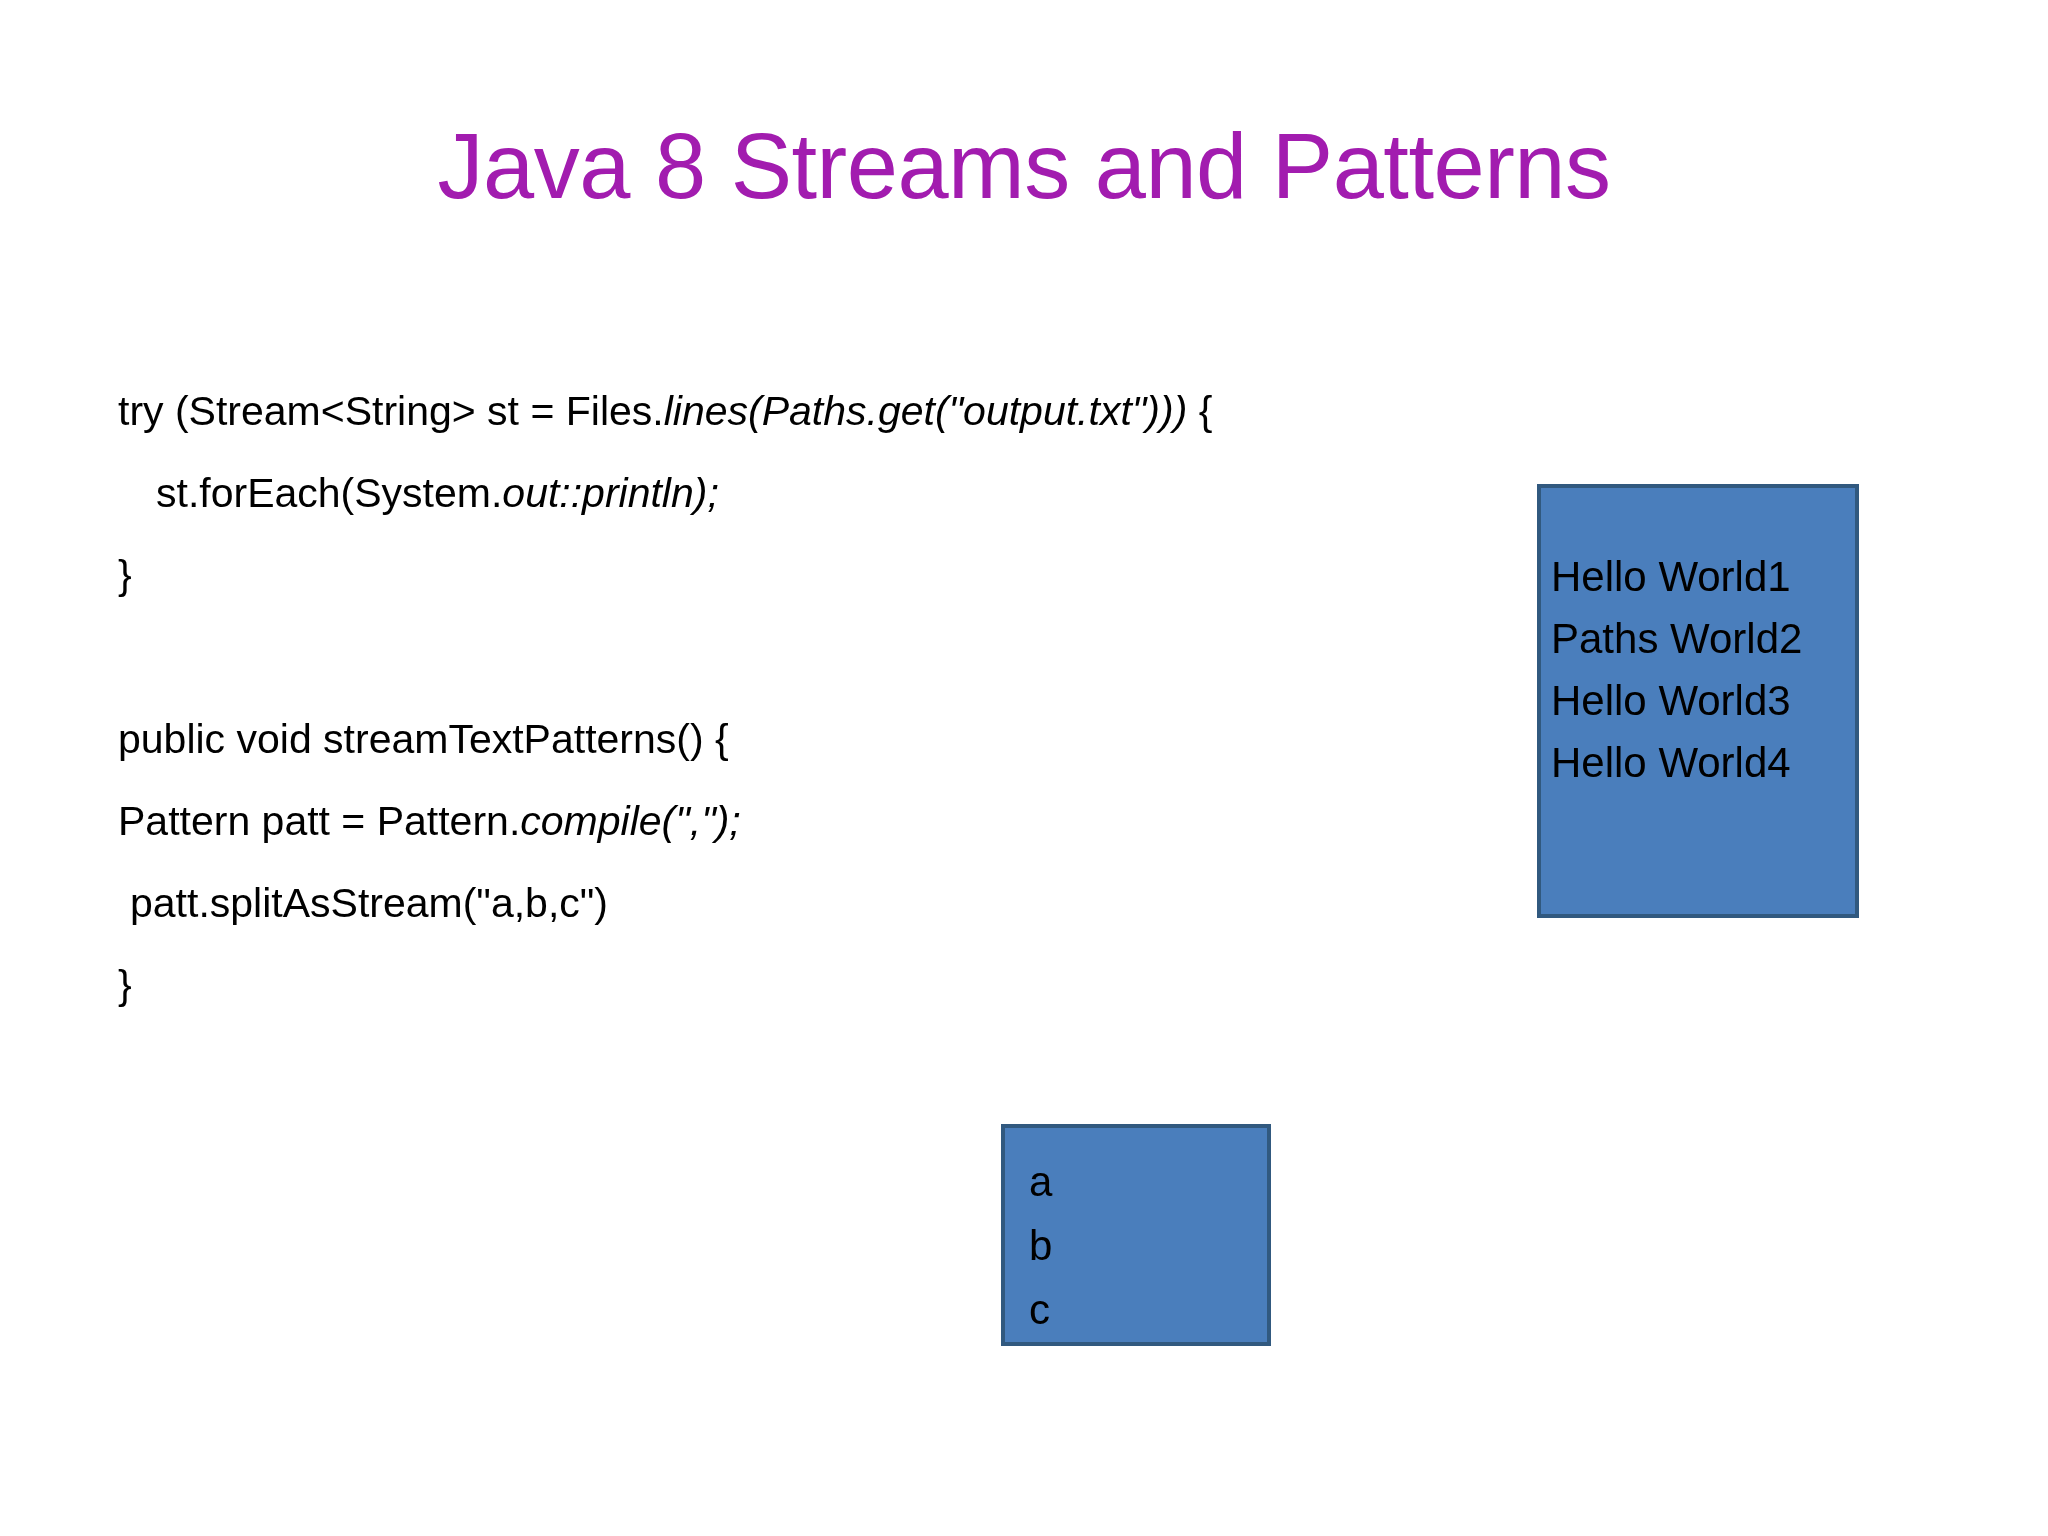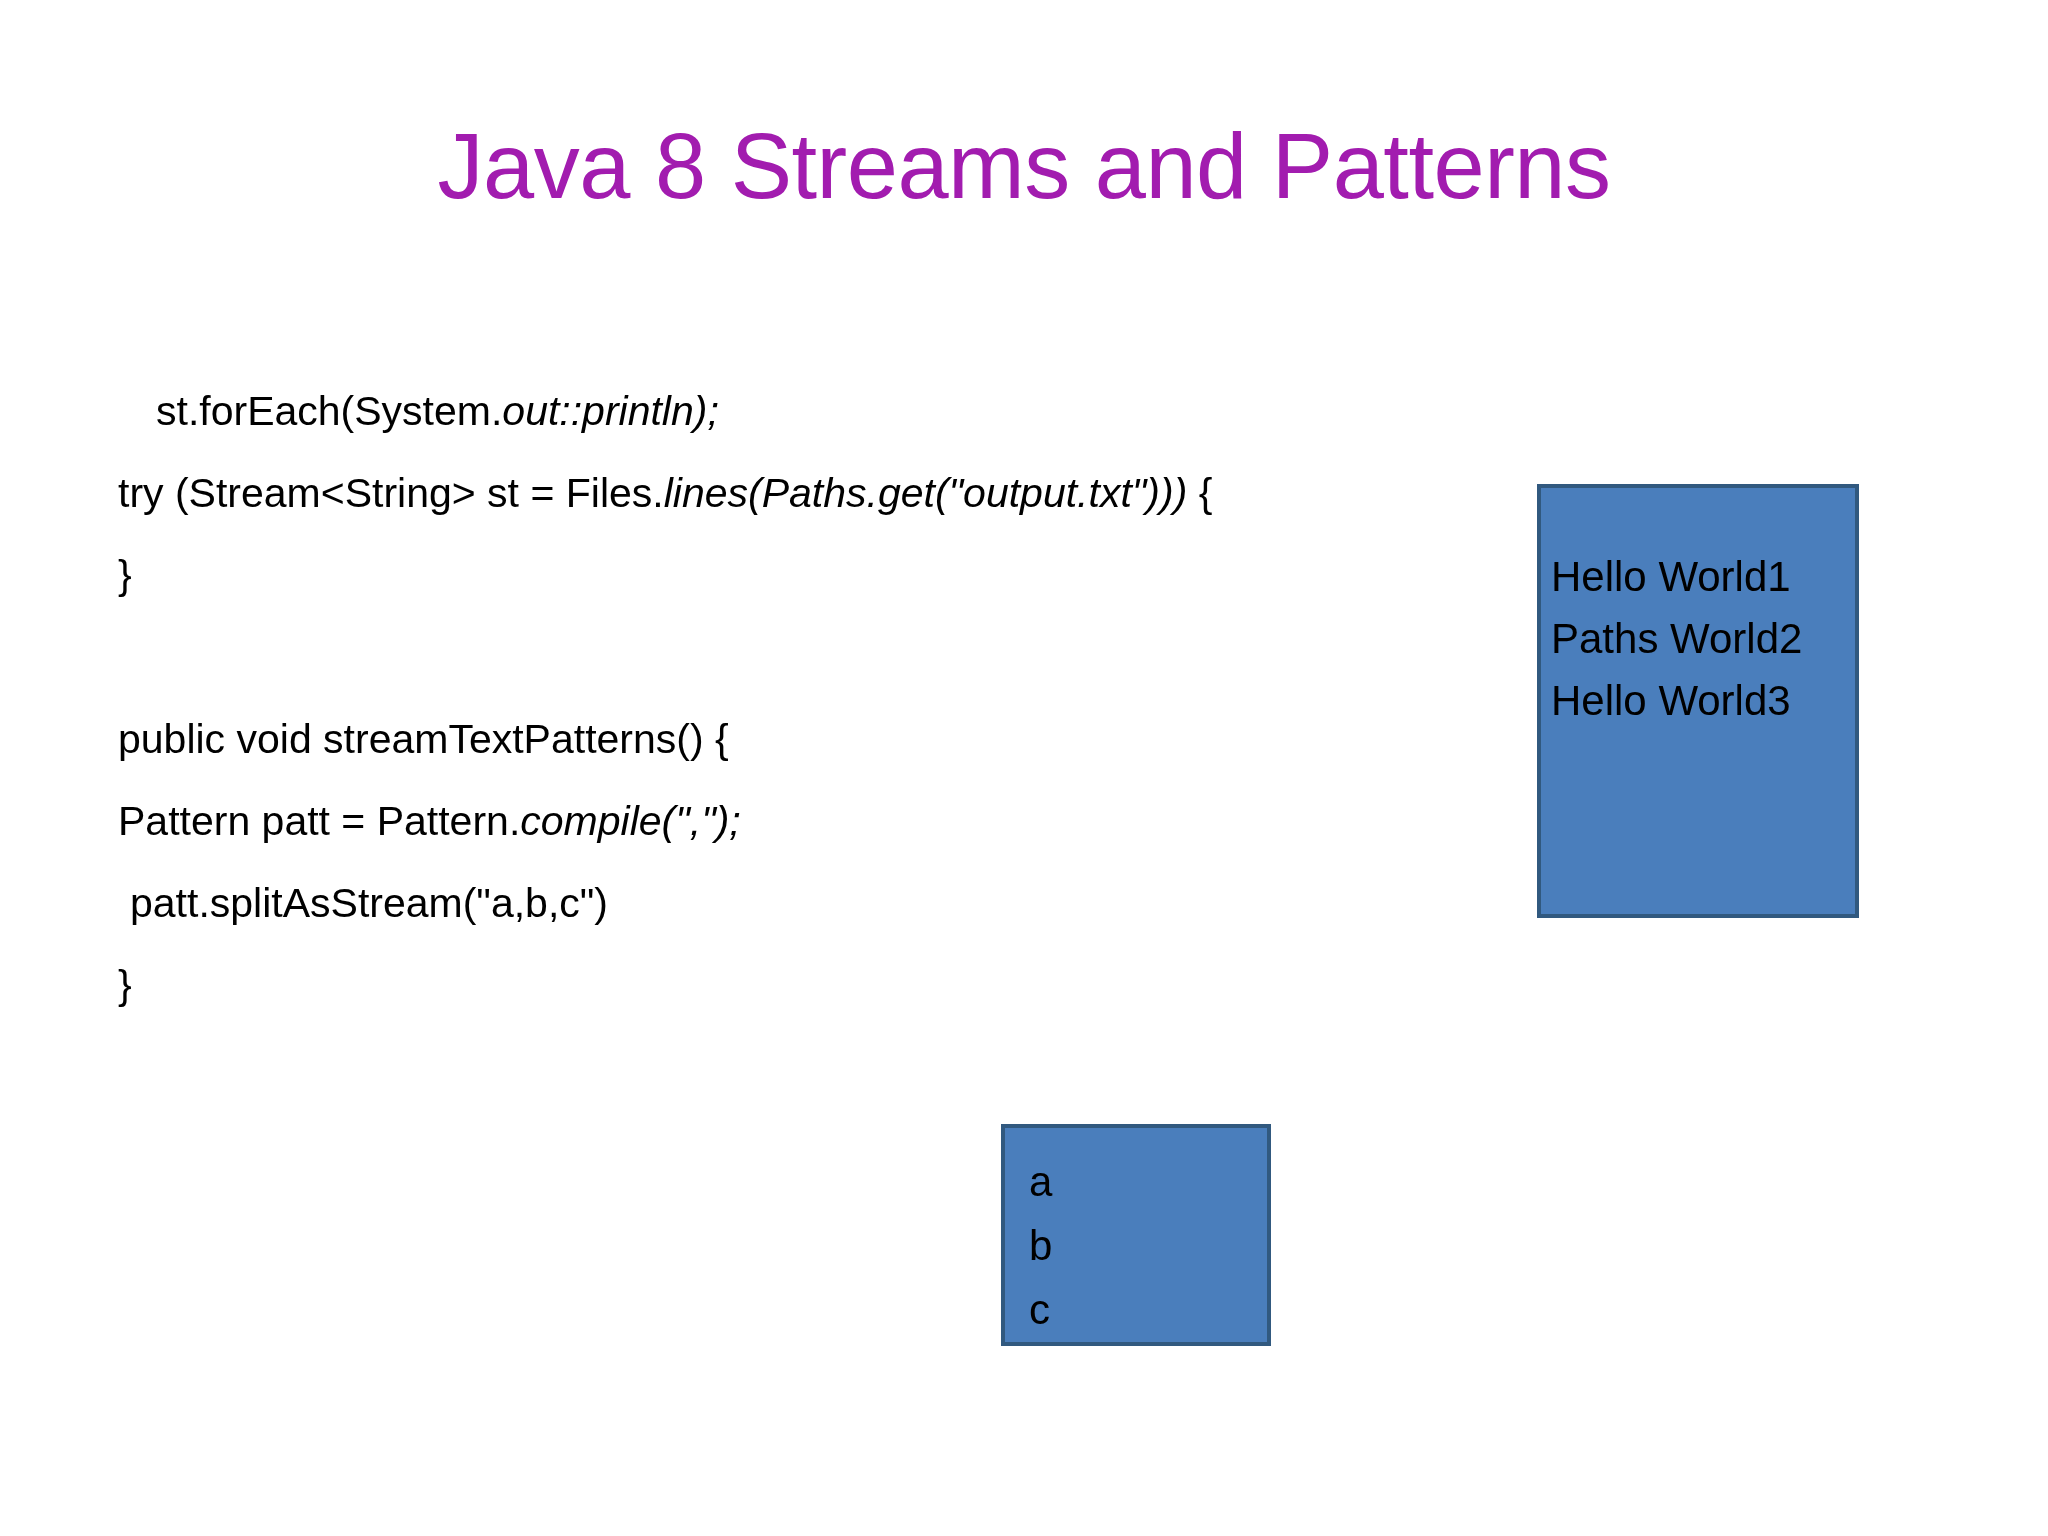--- a/index.html
+++ b/index.html
@@ -99,43 +99,44 @@
 </style>
 </head>
 <body>
 
 <div class="slide">
 
   <div class="slide-title">Java 8 Streams and Patterns</div>
 
   <div class="code-block">
 
+    <div class="code-line"><span>try (Stream&lt;String&gt; st = Files.</span><span class="it">lines(Paths.get("output.txt")))</span><span> {</span></div>
+
     <div class="code-line ind1"><span>st.forEach(System.</span><span class="it">out::println);</span><span></span></div>
-
-    <div class="code-line"><span>try (Stream&lt;String&gt; st = Files.</span><span class="it">lines(Paths.get("output.txt")))</span><span> {</span></div>
 
     <div class="code-line"><span>}</span><span class="it"></span><span></span></div>
 
     <div class="code-line blank"><span></span></div>
 
     <div class="code-line"><span>public void streamTextPatterns() {</span><span class="it"></span><span></span></div>
 
     <div class="code-line"><span>Pattern patt = Pattern.</span><span class="it">compile(",");</span><span></span></div>
 
     <div class="code-line ind-half"><span>patt.splitAsStream("a,b,c")</span><span class="it"></span><span></span></div>
 
 
     <div class="code-line"><span>}</span><span class="it"></span><span></span></div>
   </div>
 
   <div class="out-box" id="box-hello">
     <div class="out-lines">
       <div class="out-line">Hello World1</div>
       <div class="out-line">Paths World2</div>
       <div class="out-line">Hello World3</div>
+      <div class="out-line">Hello World4</div>
     </div>
   </div>
 
   <div class="out-box" id="box-abc">
     <div class="out-lines">
       <div class="out-line">a</div>
       <div class="out-line">b</div>
       <div class="out-line">c</div>
     </div>
   </div>

